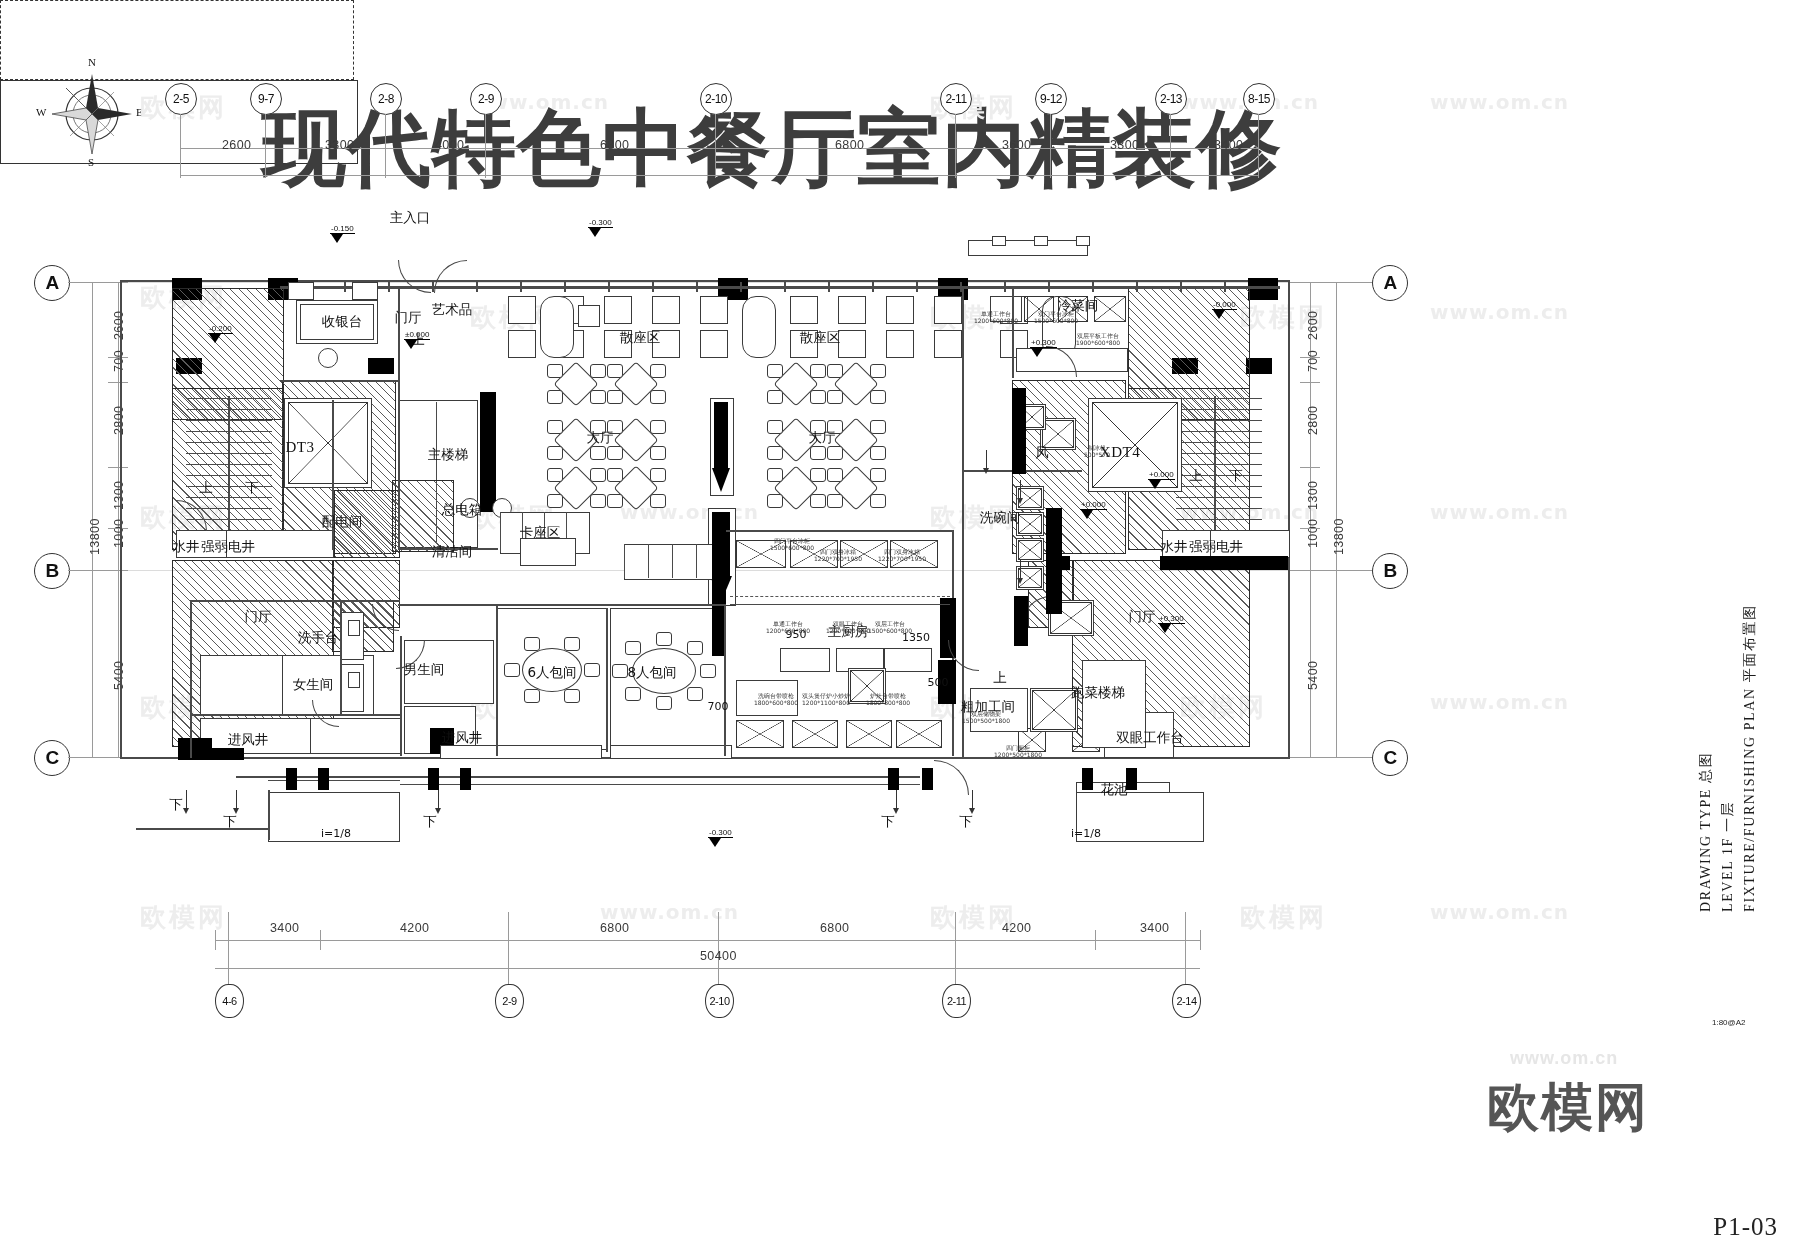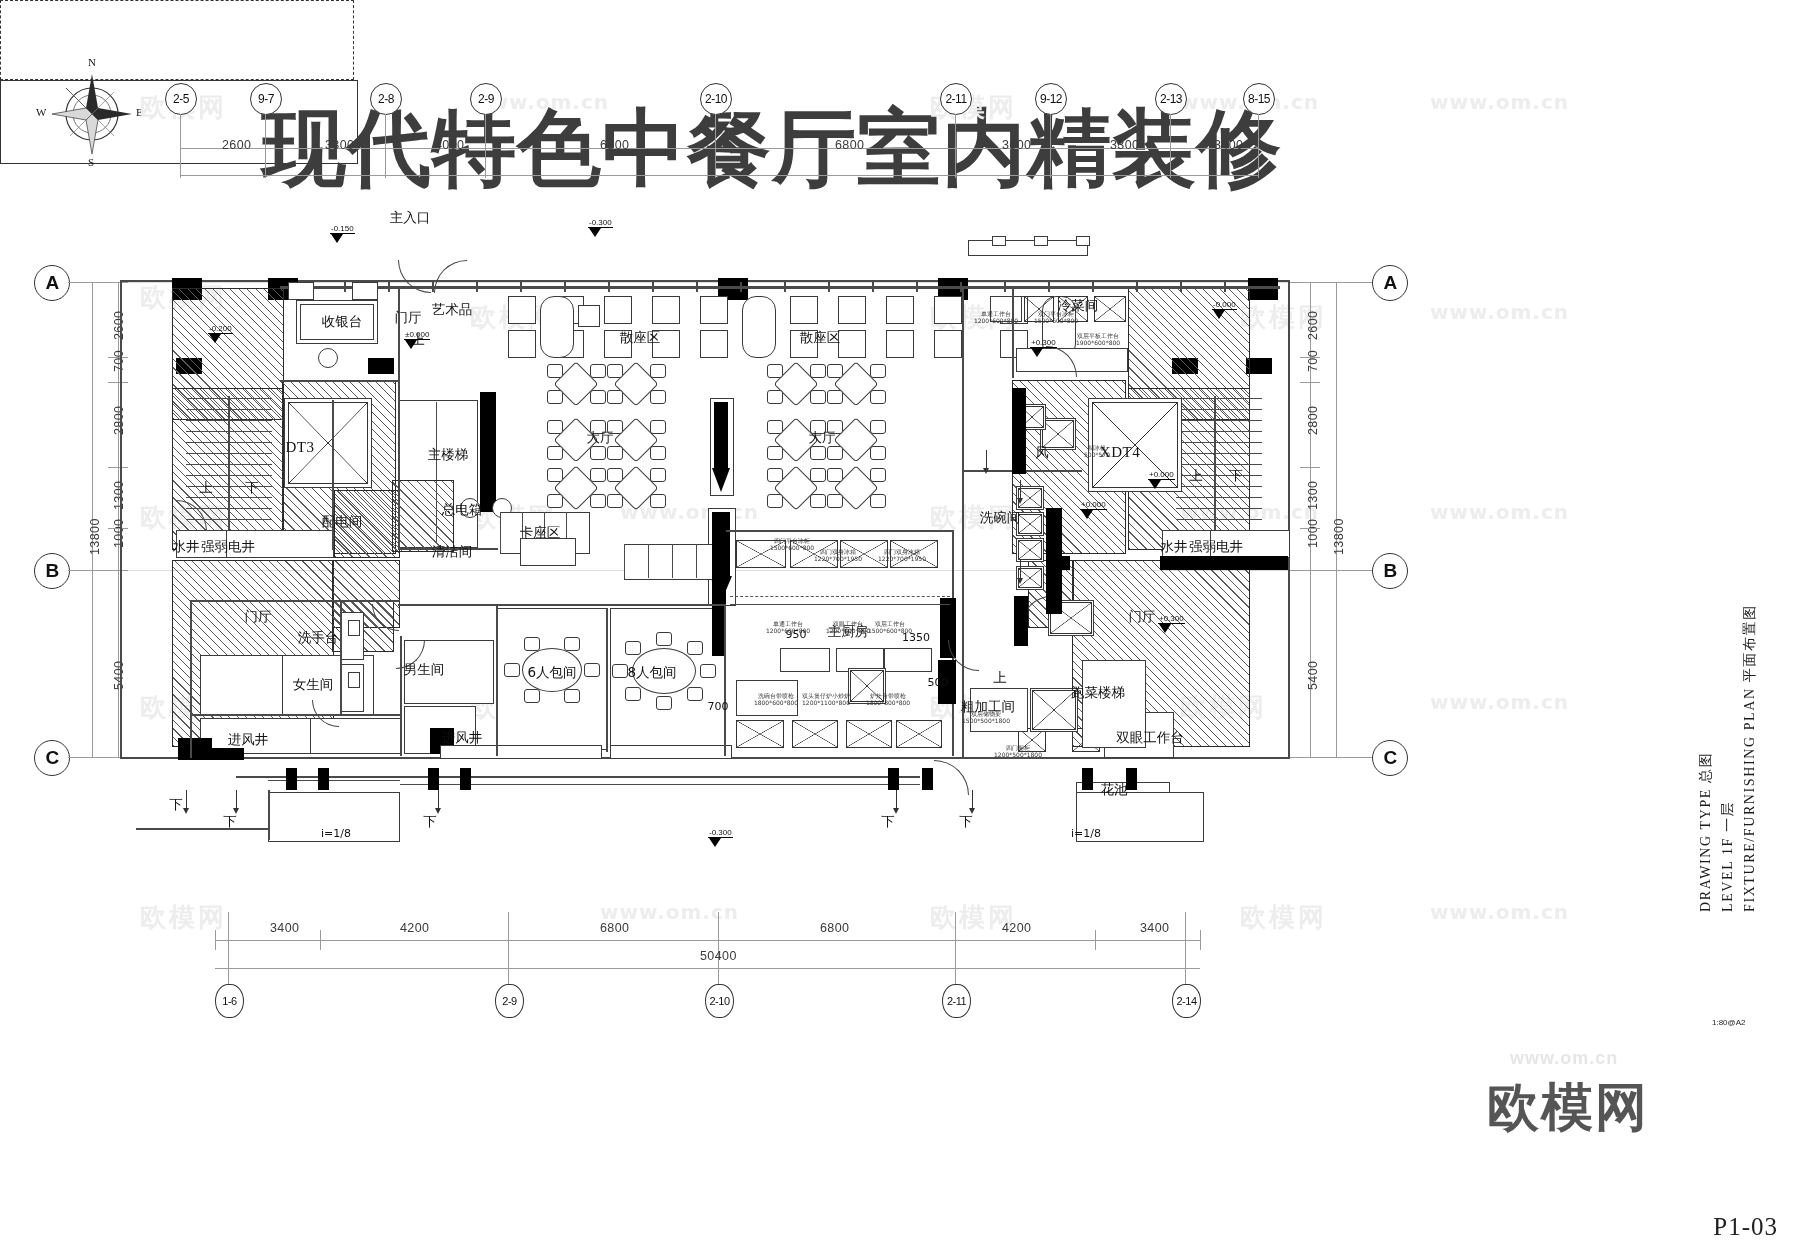--- a/index.html
+++ b/index.html
@@ -162,21 +162,21 @@
     <div class="dim" style="left: 1214px; top: 138px;">3400</div>
     <div class="gl" style="left: 180px; top: 148px; width: 1px; height: 27px;"></div>
     <div class="gl" style="left: 265px; top: 148px; width: 1px; height: 27px;"></div>
     <div class="gl" style="left: 385px; top: 148px; width: 1px; height: 27px;"></div>
     <div class="gl" style="left: 485px; top: 148px; width: 1px; height: 27px;"></div>
     <div class="gl" style="left: 715px; top: 148px; width: 1px; height: 27px;"></div>
     <div class="gl" style="left: 955px; top: 148px; width: 1px; height: 27px;"></div>
     <div class="gl" style="left: 1050px; top: 148px; width: 1px; height: 27px;"></div>
     <div class="gl" style="left: 1170px; top: 148px; width: 1px; height: 27px;"></div>
     <div class="gl" style="left: 1258px; top: 148px; width: 1px; height: 27px;"></div>
-    <div class="bub ell" style="left: 215px; top: 984px;">1-6</div>
+    <div class="bub ell" style="left: 215px; top: 984px;">4-6</div>
     <div class="gl" style="left: 228px; top: 912px; width: 1px; height: 72px;"></div>
     <div class="bub ell" style="left: 495px; top: 984px;">2-9</div>
     <div class="gl" style="left: 508px; top: 912px; width: 1px; height: 72px;"></div>
     <div class="bub ell" style="left: 705px; top: 984px;">2-10</div>
     <div class="gl" style="left: 718px; top: 912px; width: 1px; height: 72px;"></div>
     <div class="bub ell" style="left: 942px; top: 984px;">2-11</div>
     <div class="gl" style="left: 955px; top: 912px; width: 1px; height: 72px;"></div>
     <div class="bub ell" style="left: 1172px; top: 984px;">2-14</div>
     <div class="gl" style="left: 1185px; top: 912px; width: 1px; height: 72px;"></div>
     <div class="gl" style="left: 215px; top: 940px; width: 985px; height: 1px;"></div>

